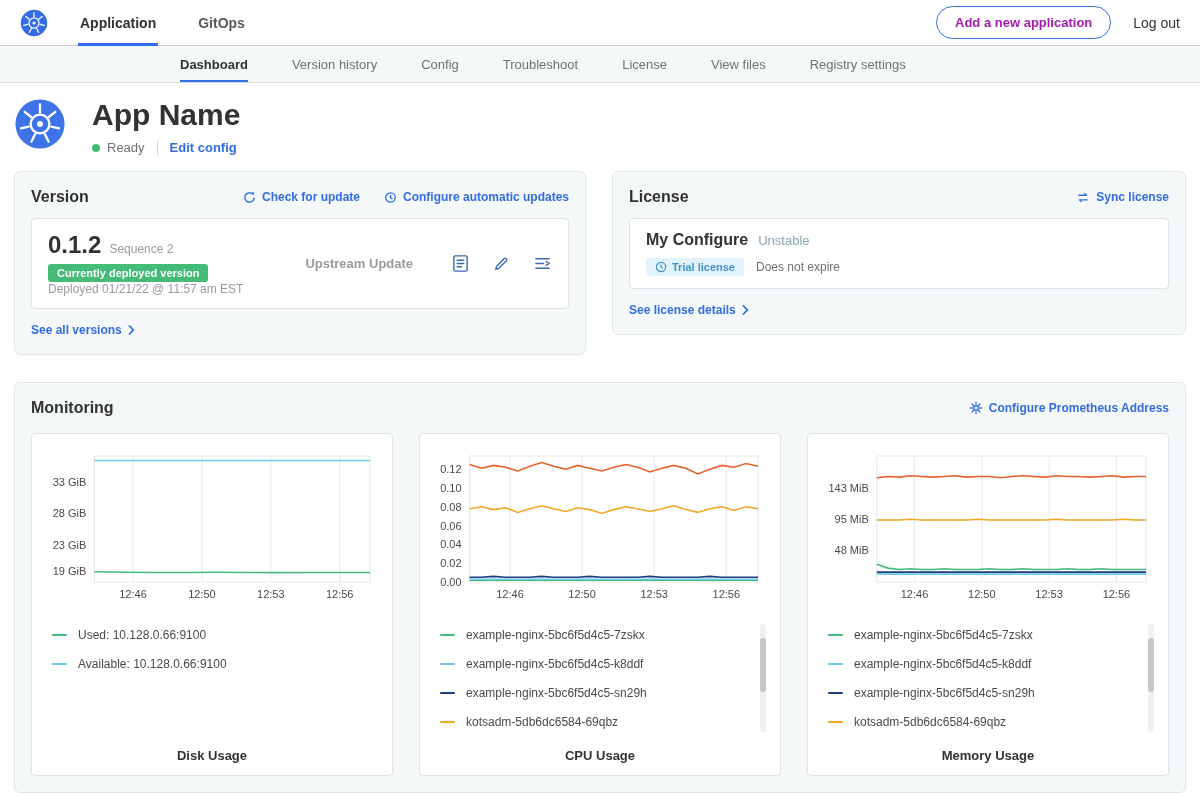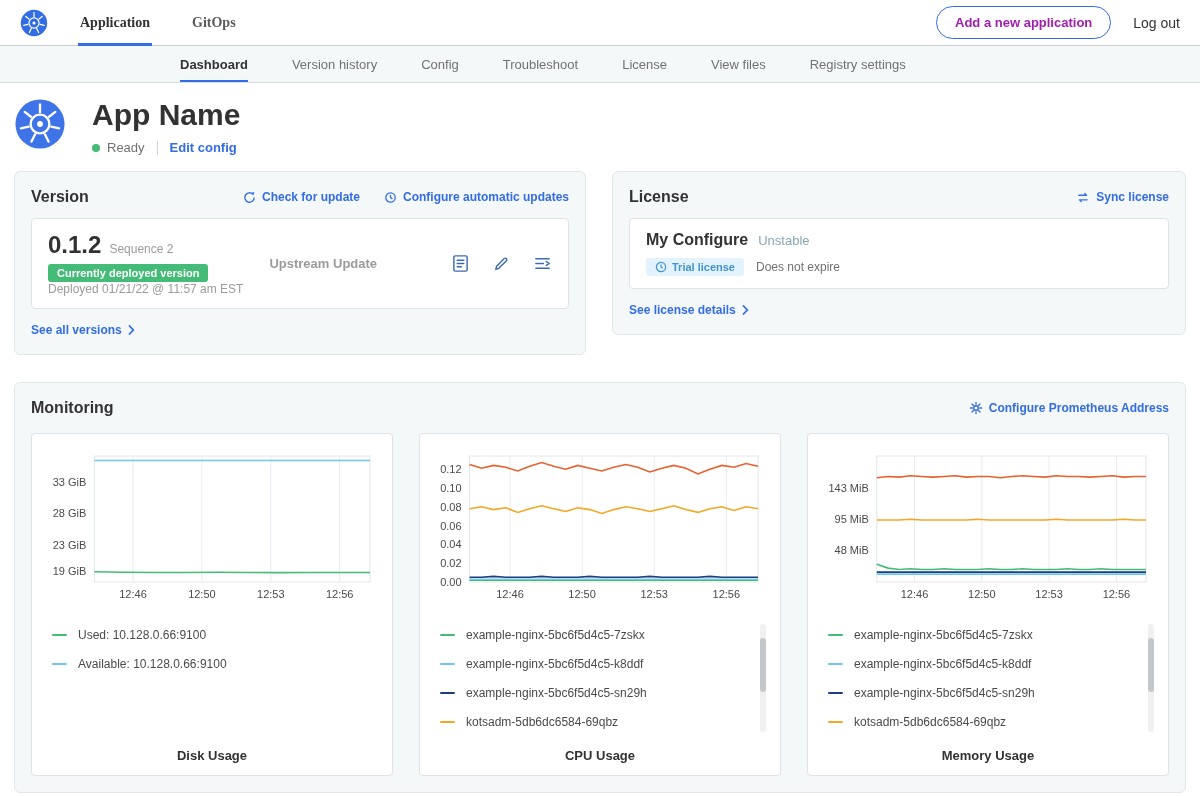--- a/index.html
+++ b/index.html
@@ -3,21 +3,21 @@
 <meta charset="utf-8">
 <style>
   * { box-sizing: border-box; }
   body { margin:0; background:#fff; color:#323232; font-family:"Liberation Sans", sans-serif; }
   .page { width:1200px; height:796px; overflow:hidden; background:#fff; position:relative; }
 
   
   .topbar { height:46px; display:flex; align-items:center; padding:0 20px; border-bottom:1px solid #c9ccd0; }
   .k8s-logo { display:flex; cursor:pointer; }
   .topnav { display:flex; height:46px; margin-left:30px; gap:38px; }
-  .topnav-item { display:flex; align-items:center; font-size:14px; font-weight:bold; color:#5a5a5a; position:relative; cursor:pointer; padding:0 2px;font-family:Liberation Serif, serif; }
+  .topnav-item { display:flex; align-items:center; font-size:14px; font-weight:bold; color:#5a5a5a; position:relative; cursor:pointer; padding:0 2px; }
   .topnav-item.active { color:#323232; }
   .topnav-item.active::after { content:""; position:absolute; left:0; right:0; bottom:0; height:3px; background:#326de6; }
   .topbar-right { margin-left:auto; display:flex; align-items:center; gap:22px; }
   .add-app-btn { background:#fff; border:1px solid #326de6; color:#a21caf; font-weight:bold; font-size:13px; padding:8px 18px; border-radius:19px; font-family:inherit; cursor:pointer; }
   .logout { font-size:14px; color:#323232; cursor:pointer; }
 
   
   .subnav { height:37px; background:#f5f8f9; border-bottom:1px solid #d9dde0; display:flex; align-items:stretch; gap:44px; padding-left:180px; }
   .subnav-item { display:flex; align-items:center; font-size:13px; color:#717171; cursor:pointer; position:relative; }
   .subnav-item.active { color:#323232; font-weight:bold; }
@@ -37,21 +37,21 @@
   .icon { display:inline-flex; }
 
   
   .cards-row { display:flex; gap:26px; padding:0 14px; align-items:flex-start; }
   .panel { background:#f5f8f9; border:1px solid #e3e6e9; border-radius:6px; padding:16px; }
   .version-panel { width:572px; flex:none; }
   .license-panel { flex:1; }
   .panel-head { display:flex; align-items:center; justify-content:space-between; }
   .panel-title { margin:0; font-size:16px; font-weight:bold; }
   .panel-links { display:flex; gap:24px; }
-  .inner-card { background:#fff; border:1px solid #dfe3e7; border-radius:4px; margin-top:12px; padding:12px 16px; }
+  .inner-card { background:#fff; border:1px solid #dfe3e7; border-radius:4px; margin-top:12px; padding:12px 16px;gap:36px; }
 
   .version-inner { display:flex; align-items:center; }
   .vrow { display:flex; align-items:baseline; gap:8px; }
   .vnum { font-size:24px; font-weight:bold; }
   .vseq { font-size:12px; color:#9b9b9b; }
   .deployed-badge { display:inline-block; background:#44bb77; color:#fff; font-size:11px; font-weight:bold; padding:3px 9px; border-radius:3px; margin:5px 0 0; }
   .vdate { font-size:12px; color:#9b9b9b; }
   .version-mid { margin-left:26px; font-size:13px; color:#9b9b9b; font-weight:bold; }
   .version-icons { margin-left:auto; display:flex; gap:22px; align-items:center; }
   .vicon { color:#3b6bb0; cursor:pointer; display:flex; }

